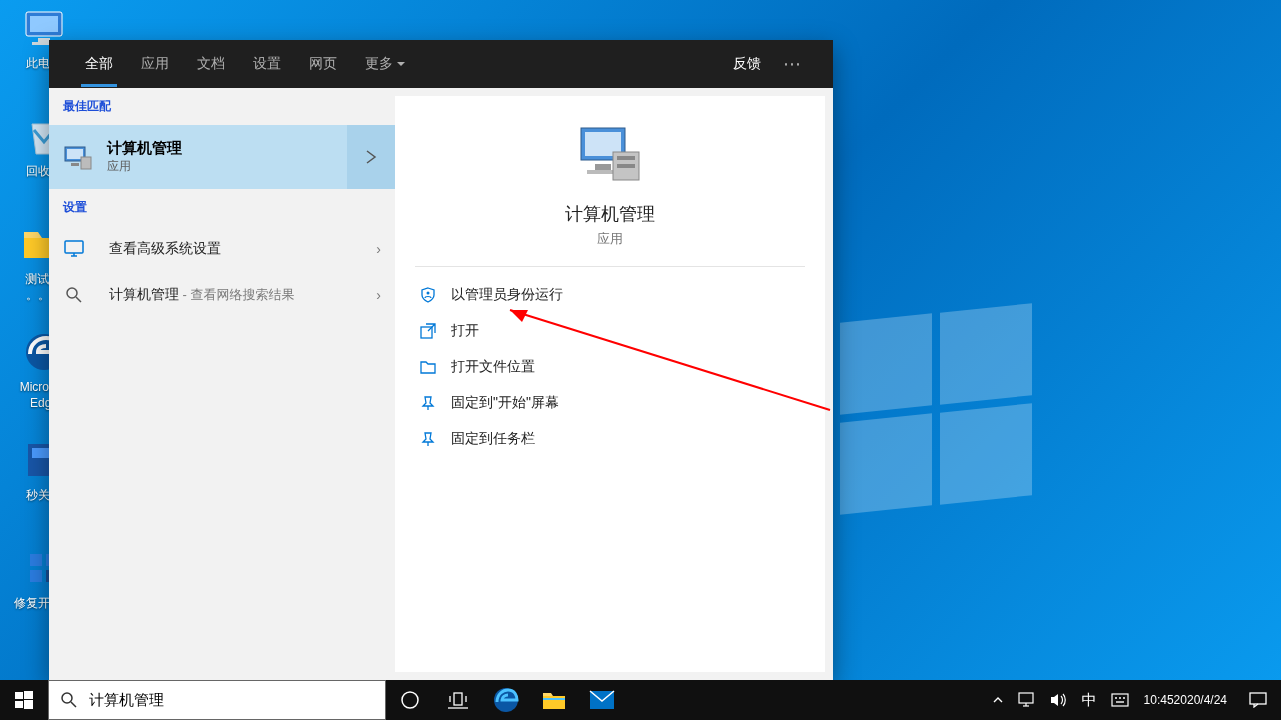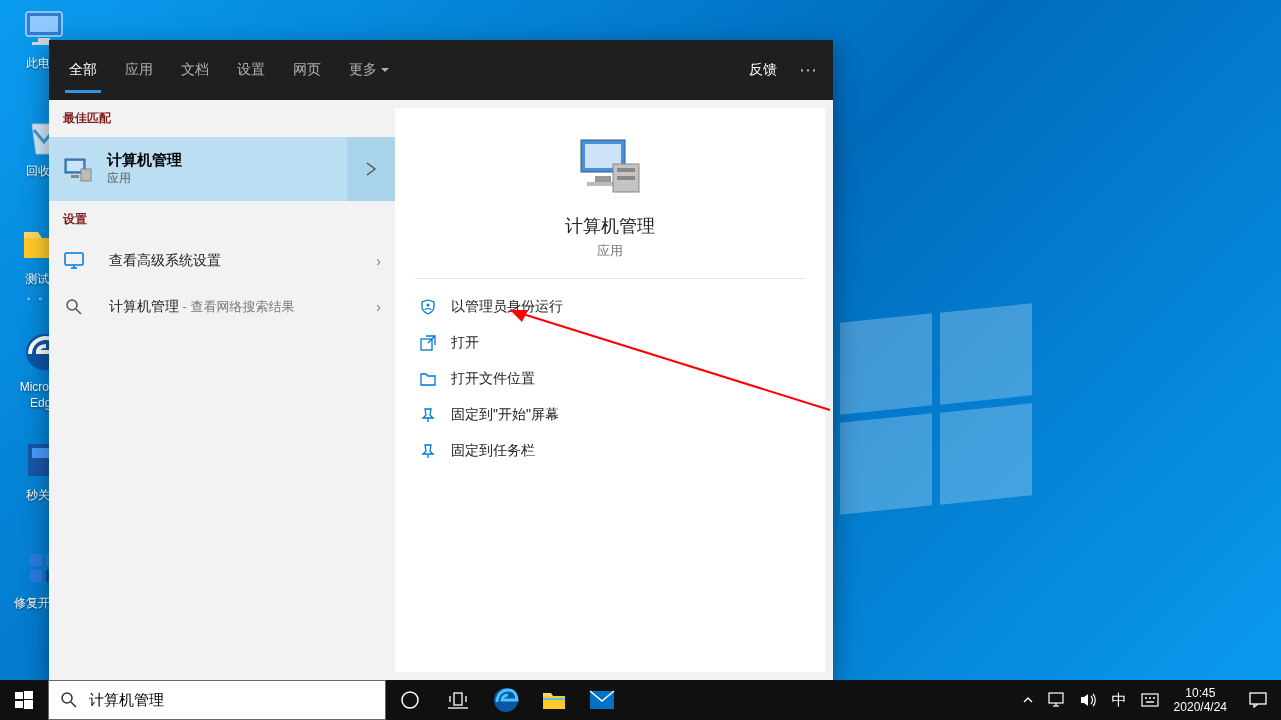--- a/index.html
+++ b/index.html
@@ -15,34 +15,34 @@
 .winlogo .br { left:100px; top:108px; width:92px; height:92px; }
 
 
 .desktop { position:absolute; inset:0; }
 .dicon { position:absolute; width:76px; text-align:center; color:#fff; font-size:12px; text-shadow:0 1px 2px rgba(0,0,0,.6); }
 .dicon .glyph { width:48px; height:48px; margin:0 auto 4px; display:flex; align-items:center; justify-content:center; }
 .dicon .lbl { line-height:1.3; }
 
 
 .panel { position:absolute; left:49px; top:40px; width:784px; height:640px; background:#fff; box-shadow:0 8px 24px rgba(0,0,0,.4); display:flex; flex-direction:column; }
-.tabs { height:60px; background:#1f1f1f; display:flex; align-items:center; padding:0 8px; gap:4px; position:relative; }
+.tabs { height:48px; background:#1f1f1f; display:flex; align-items:center; padding:0 24px; gap:4px; position:relative; }
 .tab { padding:14px 12px; font-size:14px; color:#b0b0b0; cursor:pointer; position:relative; }
 .tab.active { color:#fff; }
 .tab.active::after { content:""; position:absolute; left:8px; right:8px; bottom:0; height:3px; background:#3393df; }
 .tabs .spacer { flex:1; }
 .tabs .fb { font-size:14px; color:#ffffff; padding:8px 10px; }
 .tabs .dots { color:#b0b0b0; font-size:18px; padding:8px; }
 .caret { display:inline-block; width:0; height:0; border-left:4px solid transparent; border-right:4px solid transparent; border-top:4px solid #b0b0b0; margin-left:4px; vertical-align:middle; }
 
 .body { flex:1; display:flex; background:#f2f2f2; }
 .left { width:346px; background:#f2f2f2; display:flex; flex-direction:column; }
 .right { flex:1; background:#fff; margin:8px 8px 8px 0; display:flex; flex-direction:column; padding-top:24px; }
 
-.cat { padding:10px 14px; font-size:12px; color:#7f1d1d; font-weight:600; }
+.cat { padding:10px 14px; font-size:12px; color:#1d4ed8; font-weight:600; }
 .hit { display:flex; align-items:center; padding:14px 14px; gap:14px; position:relative; }
 .hit.sel { background:#bcdef2; }
 .hit .icn { width:30px; height:30px; display:flex; align-items:center; justify-content:center; }
 .hit .txt { flex:1; }
 .hit .ttl { font-size:15px; font-weight:600; color:#000; }
 .hit .sub { font-size:12px; color:#5c5c5c; }
 .hit .arr { position:absolute; right:0; top:0; bottom:0; width:48px; background:#a9d2eb; display:flex; align-items:center; justify-content:center; color:#4a4a4a; }
 .row { display:flex; align-items:center; padding:12px 14px; gap:24px; position:relative; cursor:pointer; }
 .row .chev { position:absolute; right:14px; color:#7a7a7a; font-size:14px; }
 .row .icn { width:22px; height:22px; display:flex; align-items:center; justify-content:center; color:#0078d7; }
@@ -62,21 +62,21 @@
 .redarrow { position:absolute; pointer-events:none; }
 
 
 .taskbar { position:absolute; left:0; right:0; bottom:0; height:40px; background:#101010; display:flex; align-items:stretch; }
 .tbtn { width:48px; display:flex; align-items:center; justify-content:center; color:#fff; cursor:pointer; }
 .search { flex:0 0 338px; display:flex; align-items:center; background:#fff; border:1px solid #666; margin:0; }
 .search .sicn { width:40px; display:flex; align-items:center; justify-content:center; color:#444; }
 .search input { border:none; outline:none; flex:1; font-size:15px; background:transparent; }
 .tray { margin-left:auto; display:flex; align-items:center; color:#fff; }
 .tico { padding:0 7px; font-size:14px; display:flex; align-items:center; height:100%; cursor:pointer; }
-.clock { display:flex; flex-direction:column; align-items:center; justify-content:center; font-size:12px; line-height:1.2; padding:0 8px; }
+.clock { display:flex; flex-direction:row; align-items:center; justify-content:center; font-size:12px; line-height:1.2; padding:0 8px; }
 .notif { width:46px; display:flex; align-items:center; justify-content:center; }
 
 svg { display:block; }
 </style>
 </head>
 <body>
 
 <div class="wallpaper">
   <div class="winlogo">
     <div class="q tl"></div>

